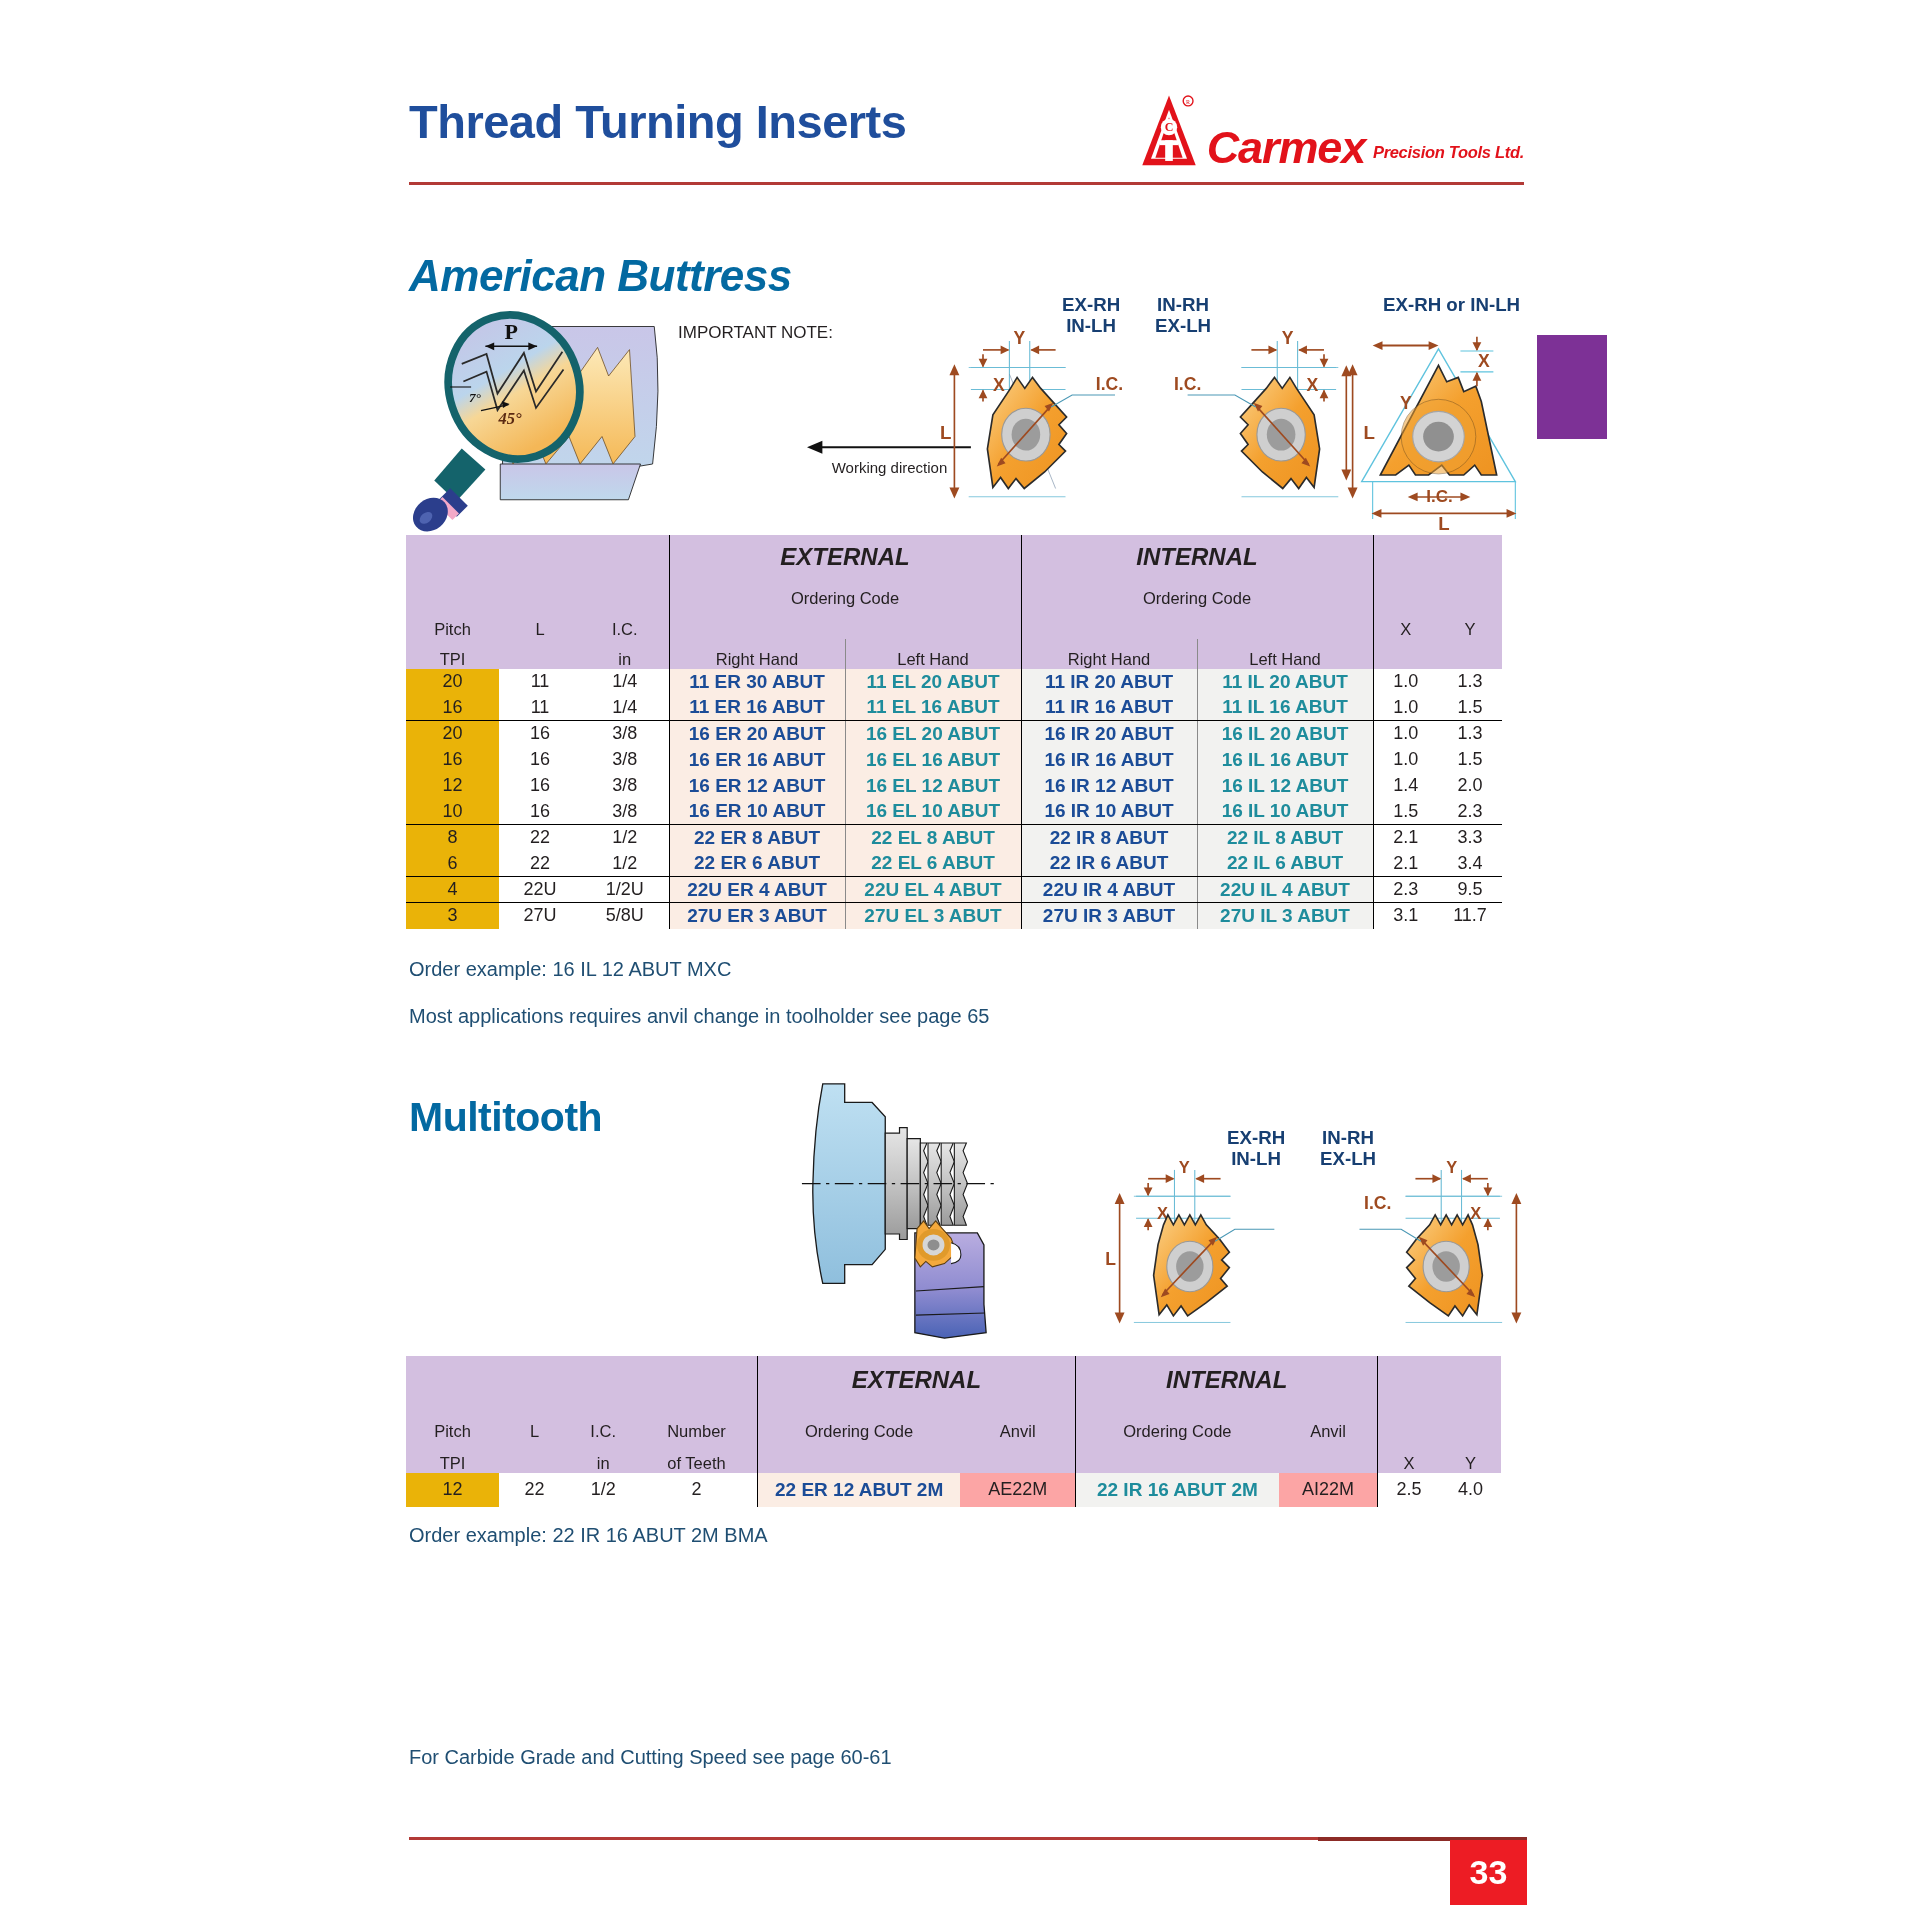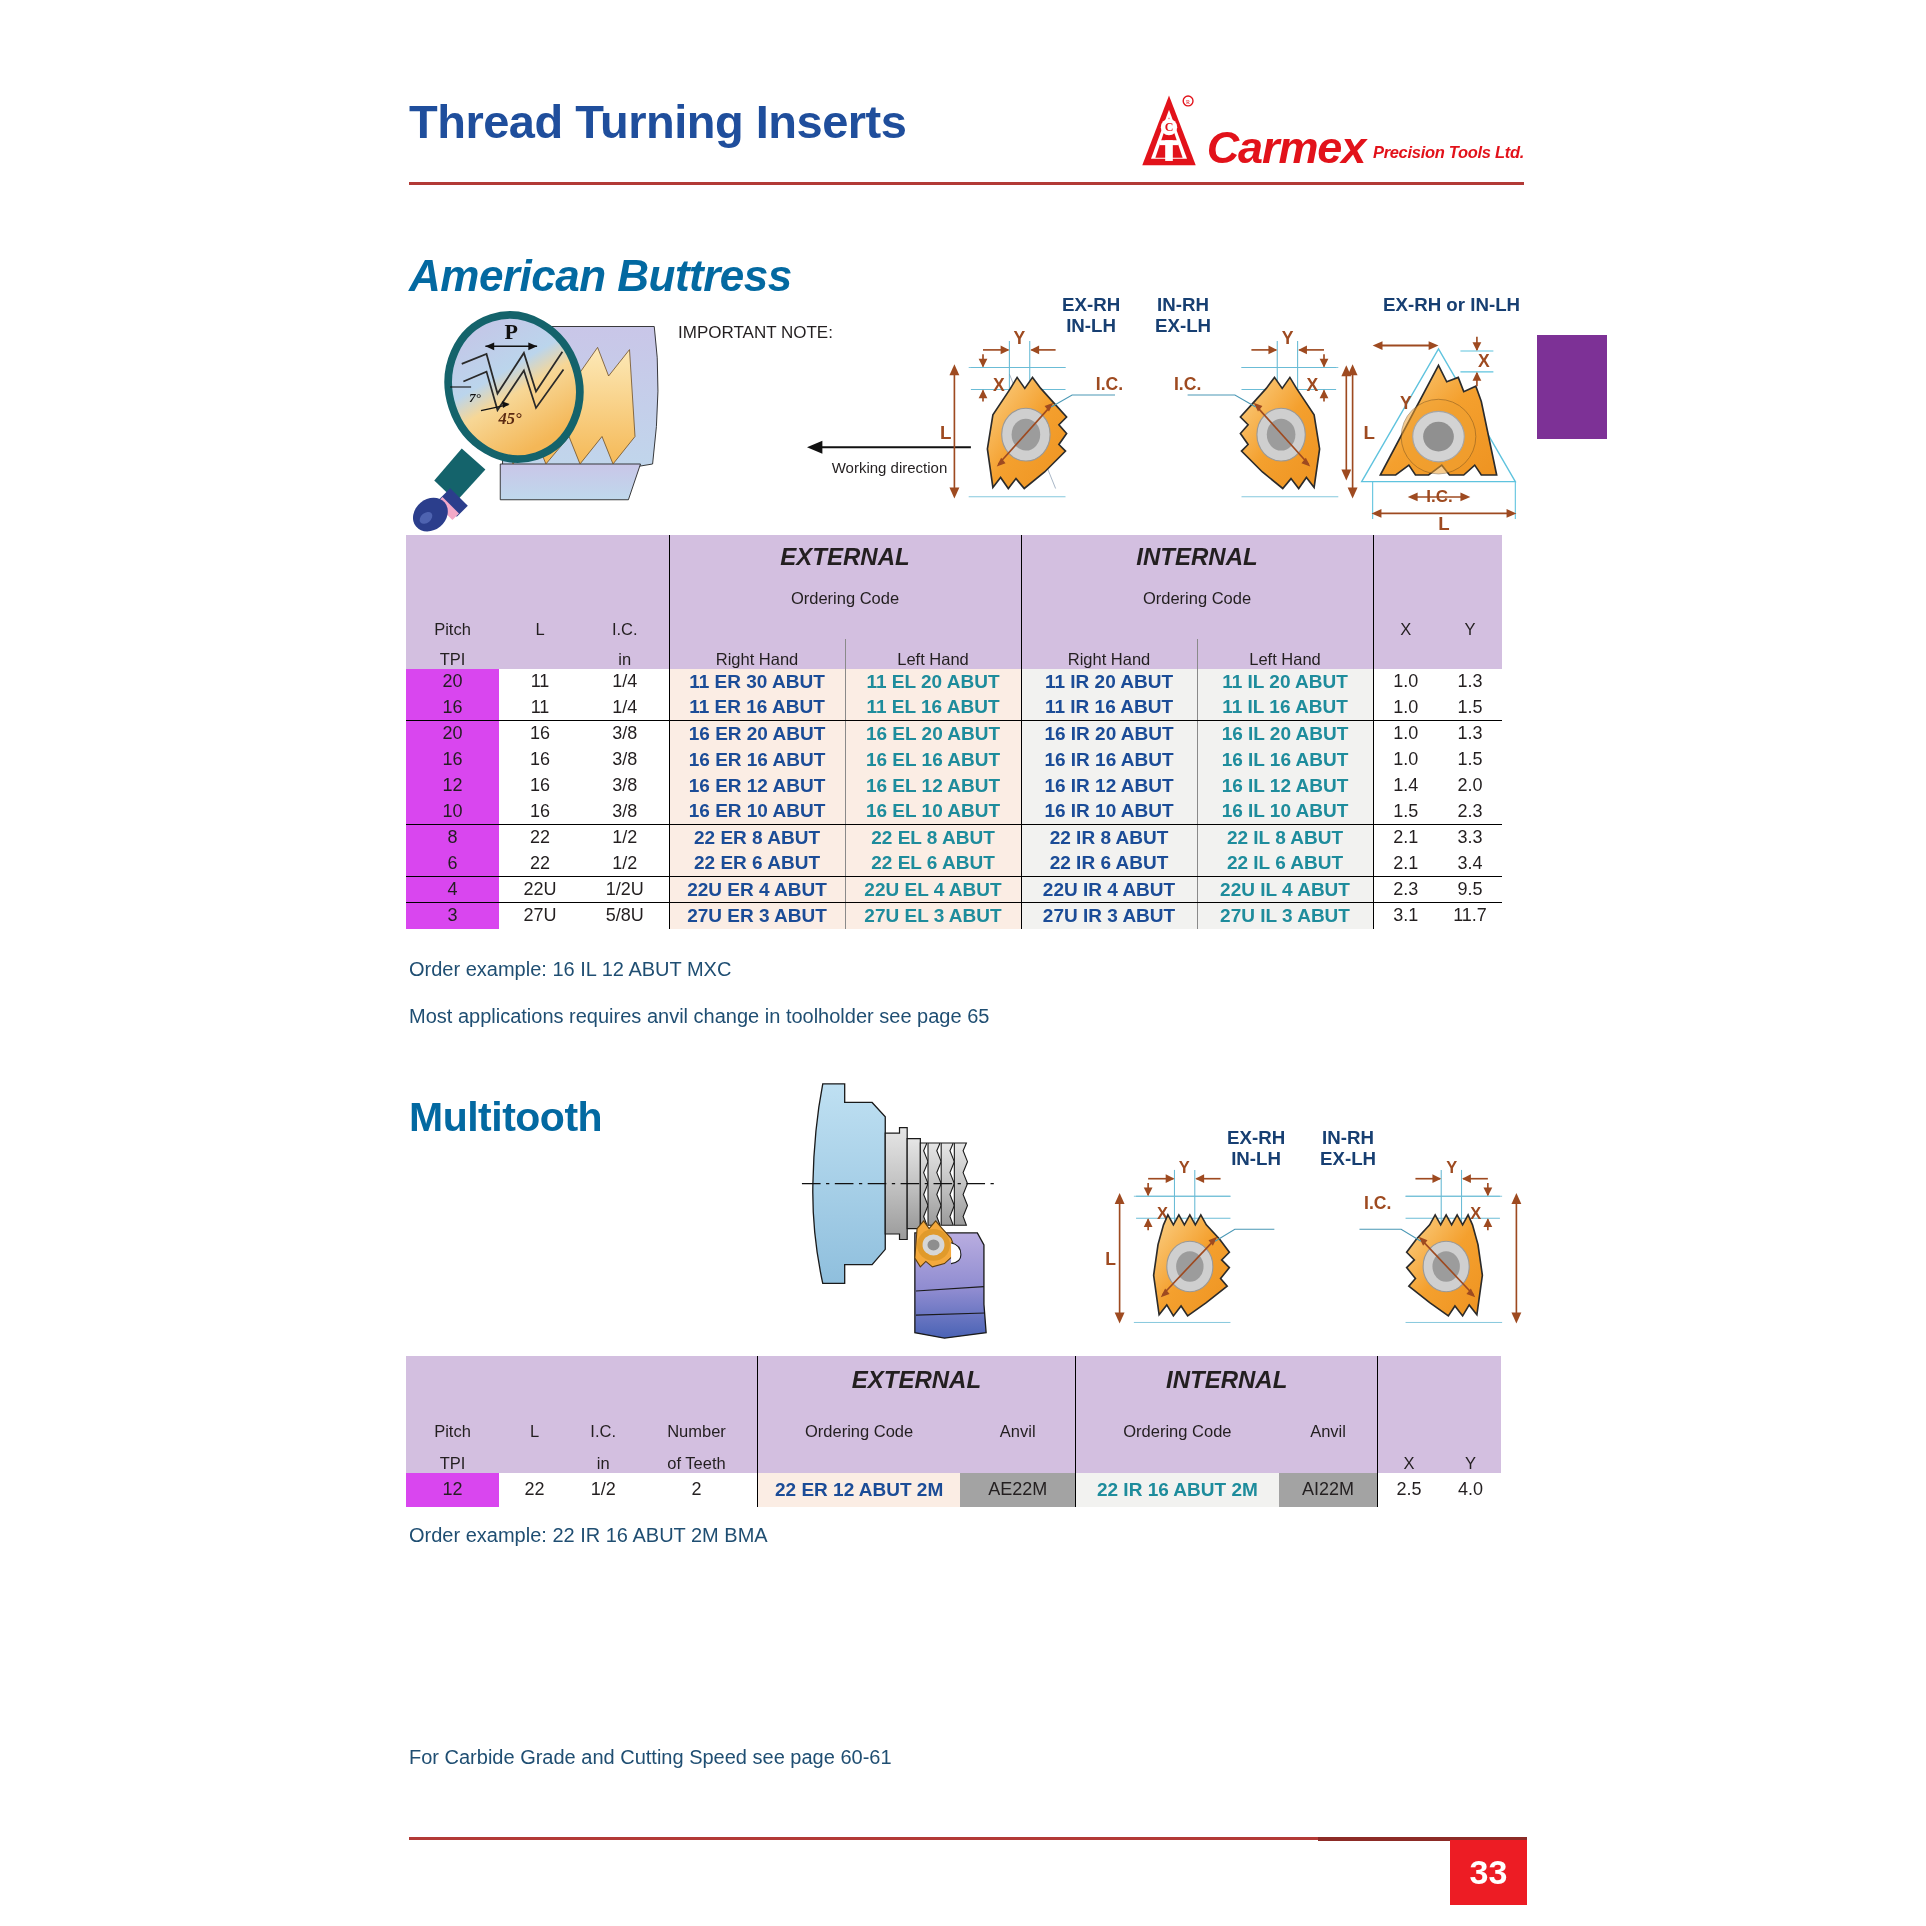--- a/index.html
+++ b/index.html
@@ -60,29 +60,29 @@
   .hdrcell{
     background:#D3BFE0;color:#231F20;text-align:center;vertical-align:bottom;
     font-size:16.5px;font-weight:normal;
   }
   .grp-head{
     background:#D3BFE0;text-align:center;font-size:24px;font-weight:bold;font-style:italic;
     color:#231F20;vertical-align:middle;
   }
   .sub{background:#D3BFE0;text-align:center;font-size:16.5px;color:#231F20;vertical-align:bottom;padding-bottom:4.4px;}
 
-  td.pitch{background:#d946ef;text-align:center;font-size:18px;color:#231F20;}
+  td.pitch{background:#eab308;text-align:center;font-size:18px;color:#231F20;}
   td.plain{background:#FFFFFF;text-align:center;font-size:18px;color:#231F20;}
   td.ext{background:#FBEDE4;text-align:center;font-size:19px;font-weight:bold;}
   td.ext.rh{color:#1B4C97;}
   td.ext.lh{color:#1E8C9C;}
   td.intl{background:#F2F2F0;text-align:center;font-size:19px;font-weight:bold;}
   td.intl.rh{color:#1B4C97;}
   td.intl.lh{color:#1E8C9C;}
-  td.anvil{background:#a3a3a3;text-align:center;font-size:18px;color:#231F20;}
+  td.anvil{background:#fca5a5;text-align:center;font-size:18px;color:#231F20;}
   td.xy{background:#FFFFFF;text-align:center;font-size:18px;color:#231F20;}
 
   
   .vsep-l{border-left:1.6px solid #000;}
   .vsep-r{border-right:1.6px solid #000;}
   .vsep-thin-l{border-left:0.5px solid #8a8a8a;}
   .grp-bottom{border-bottom:1.1px solid #000;}
   .row-h{height:26px;}
 
   

